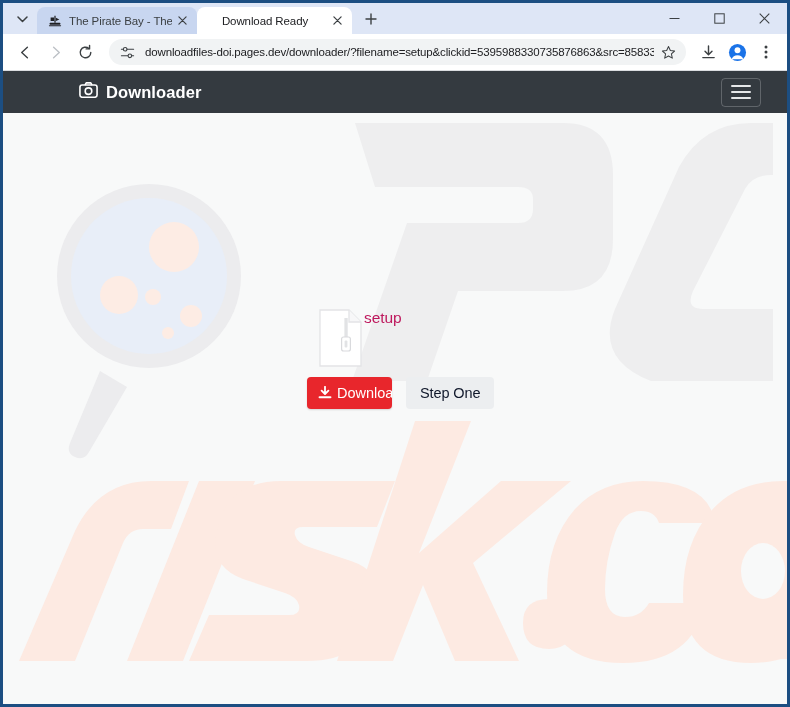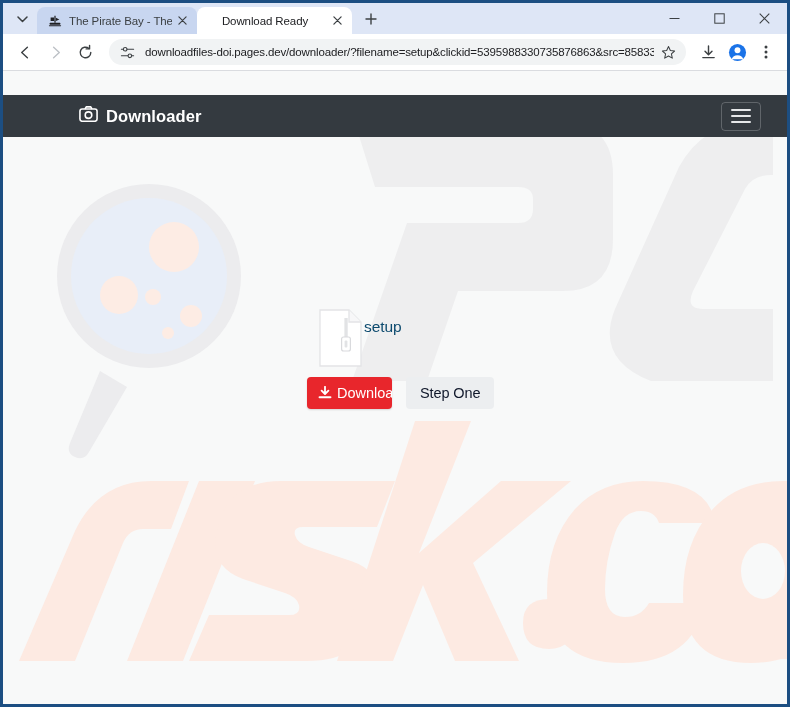--- a/index.html
+++ b/index.html
@@ -227,21 +227,20 @@
   .site-navbar {
     position: relative;
     z-index: 5;
     height: 42px;
     background: #343a40;
     display: flex;
     align-items: center;
     justify-content: space-between;
     padding: 0 26px 0 76px;
     box-sizing: border-box;
-    margin-top: 24px;
   }
   .brand {
     display: flex;
     align-items: center;
     gap: 8px;
     cursor: pointer;
   }
   .brand-text {
     color: #ffffff;
     font-size: 16.5px;
@@ -299,23 +298,22 @@
     height: 62px;
     margin-left: 12px;
   }
   .file-icon {
     width: 43px;
     height: 58px;
     flex: 0 0 auto;
   }
   .file-name {
     font-size: 15.5px;
-    color: #0c4a6e;
+    color: #be185d;
     margin-left: 2px;
-    margin-top: 9px;
     letter-spacing: -0.1px;
   }
   .button-row {
     display: flex;
     align-items: flex-start;
     margin-top: 6px;
   }
   .download-btn {
     width: 85px;
     height: 32px;

